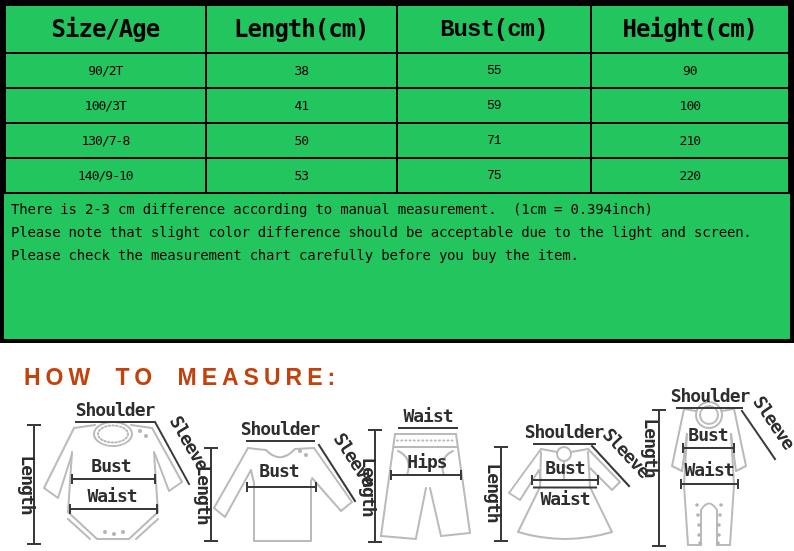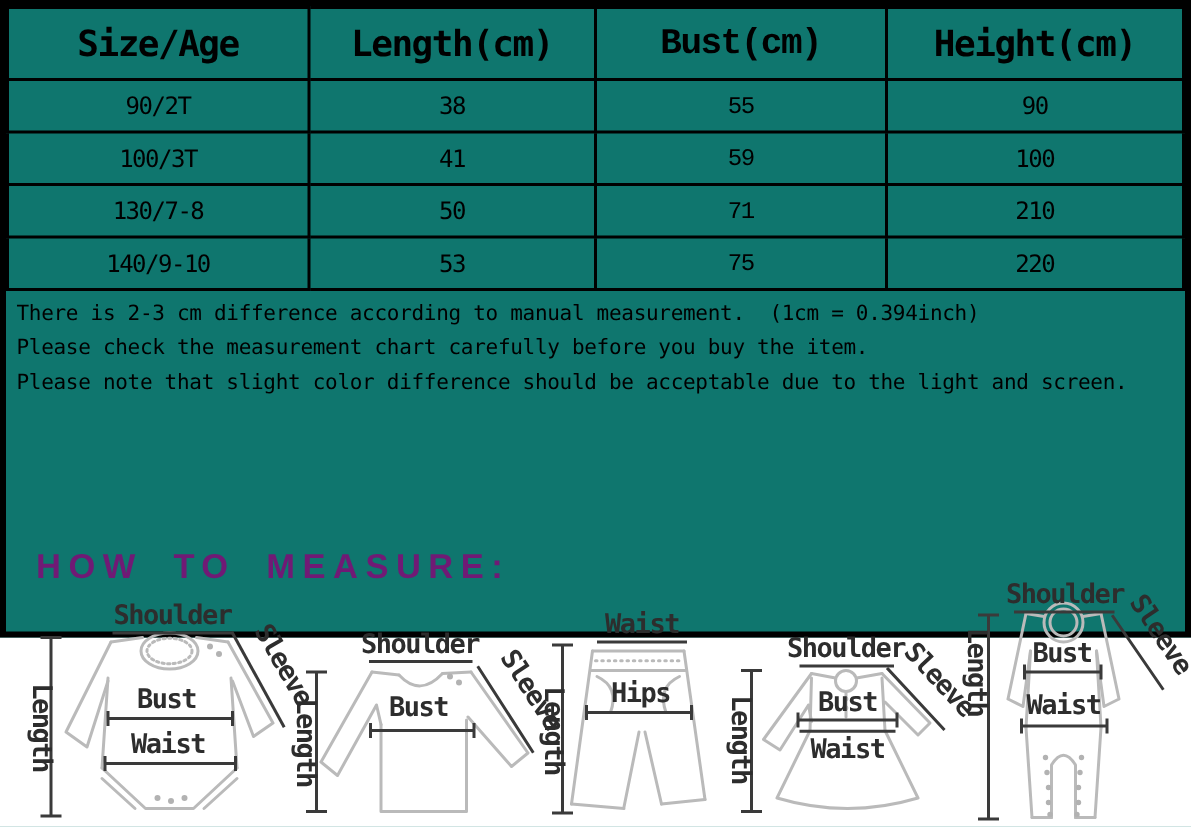--- a/index.html
+++ b/index.html
@@ -2,46 +2,46 @@
 <html><head>
 <meta charset="utf-8">
 <style>
   html,body { margin:0; padding:0; background:#fff; }
   #page {
     position:relative; width:794px; height:551px; background:#fff;
     overflow:hidden; font-family:"DejaVu Sans Mono", monospace; color:#000;
   }
   
   .chart-box {
-    position:absolute; left:0; top:0; width:794px; height:425px;
-    border:4px solid #000; box-sizing:border-box; background:#0f766e;
+    position:absolute; left:0; top:0; width:794px; height:343px;
+    border:4px solid #000; box-sizing:border-box; background:#22c55e;
   }
   table.size-table { width:100%; border-collapse:collapse; table-layout:fixed; }
   .size-table th, .size-table td {
     border:2px solid #000; text-align:center; vertical-align:middle;
     font-family:"DejaVu Sans Mono", monospace; padding:0; letter-spacing:-1px;
   }
   .size-table tr.header-row { height:48px; }
   .size-table th { font-size:24px; font-weight:bold; }
   .size-table tr.data-row { height:35px; }
-  .size-table td { font-size:16px; font-weight:normal; }
+  .size-table td { font-size:13px; font-weight:normal; }
   .size-table th:nth-child(1), .size-table td:nth-child(1) { width:25.6%; }
   .size-table th:nth-child(2), .size-table td:nth-child(2) { width:24.4%; }
   .size-table th:nth-child(3), .size-table td:nth-child(3) { width:24.7%;font-family:Liberation Mono, monospace; }
   .size-table th:nth-child(4), .size-table td:nth-child(4) { width:25.3%;text-align:center; }
   .notes { padding:4px 7px 0 7px; }
   .note-line {
     font-size:14px; line-height:23px; letter-spacing:-0.2px;
     white-space:pre-wrap; font-family:"DejaVu Sans Mono", monospace;
   }
   
   .measure-title {
     position:absolute; left:24px; top:364px;
     font-family:"Liberation Sans", sans-serif; font-weight:bold;
-    font-size:23px; letter-spacing:5px; word-spacing:9px; color:#701a75;
+    font-size:23px; letter-spacing:5px; word-spacing:9px; color:#c2410c;
   }
   .fig { position:absolute; overflow:visible; }
   .gline { fill:none; stroke:#bababa; stroke-width:2; stroke-linecap:round; stroke-linejoin:round; }
   .gdot  { fill:#b2b2b2; stroke:none; }
   .mline { fill:none; stroke:#3a3a3a; stroke-width:2; stroke-linecap:square; }
   .fig-label {
     font-family:"DejaVu Sans Mono", monospace; font-weight:bold;
     font-size:18px; fill:#2d2d2d; letter-spacing:-1px;
   }
 </style>
@@ -82,22 +82,22 @@
         <tr class="data-row">
           <td>140/9-10</td>
           <td>53</td>
           <td>75</td>
           <td>220</td>
         </tr>
       </tbody>
     </table>
     <div class="notes">
       <div class="note-line">There is 2-3 cm difference according to manual measurement.  (1cm = 0.394inch)</div>
+      <div class="note-line">Please note that slight color difference should be acceptable due to the light and screen.</div>
       <div class="note-line">Please check the measurement chart carefully before you buy the item.</div>
-      <div class="note-line">Please note that slight color difference should be acceptable due to the light and screen.</div>
     </div>
   </div>
 
   <div class="measure-title">HOW TO MEASURE:</div>
 
   <svg class="fig" style="left:8px; top:390px;" width="190" height="161" viewBox="0 0 190 161">
     <g>
       <ellipse class="gline" cx="105" cy="44" rx="19" ry="12"></ellipse>
       <ellipse class="gline" cx="105" cy="44" rx="15" ry="8.5" stroke-width="6" stroke-dasharray="1.5 2.2"></ellipse>
       <path class="gline" d="M66,38 L87,35 M123,35 L144,38"></path>

